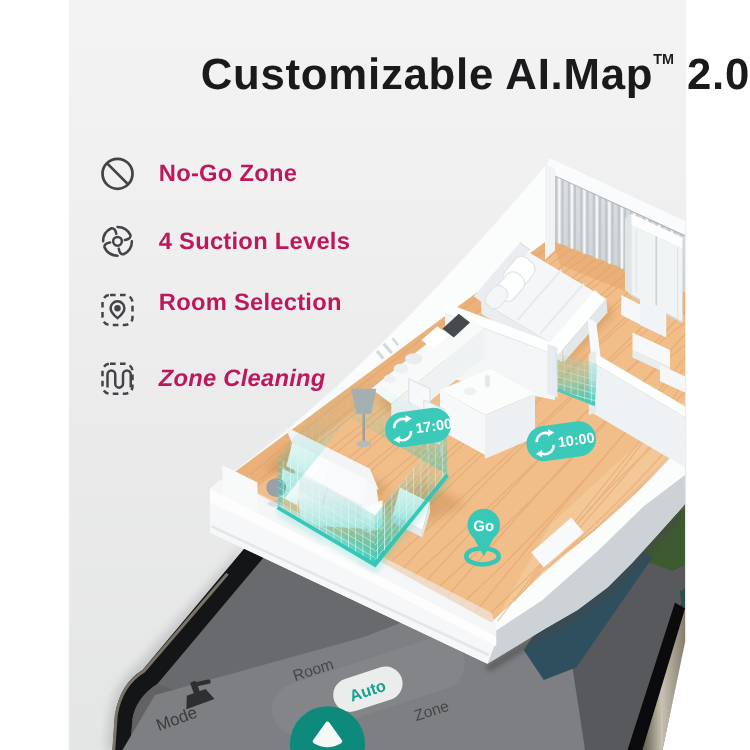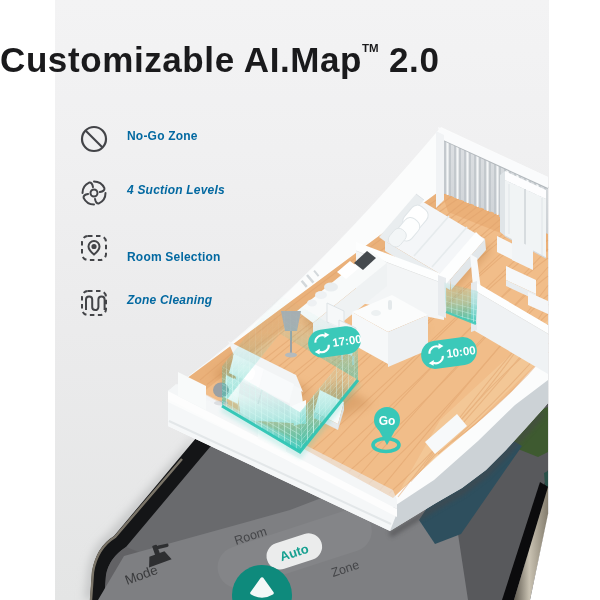--- a/index.html
+++ b/index.html
@@ -1,23 +1,23 @@
 <!DOCTYPE html>
 <html><head>
 <meta charset="utf-8">
 <style>
   html,body{margin:0;padding:0;}
   body{width:600px;height:600px;overflow:hidden;background:#ffffff;
        font-family:"Liberation Sans", sans-serif;position:relative;}
   #backdrop{position:absolute;left:55px;top:0;width:495px;height:600px;
        background:linear-gradient(180deg,#f3f3f4 0%,#f0f0f1 25%,#ebebec 55%,#e4e5e5 100%);}
-  #title{position:absolute;left:0;top:40px;width:600px;text-align:left;
+  #title{position:absolute;left:0;top:40px;width:600px;text-align:right;
        font-size:35px;font-weight:700;color:#1a1a1c;letter-spacing:0.6px;}
   #title sup{font-size:11.5px;vertical-align:20px;letter-spacing:0;}
-  .feat{position:absolute;left:127px;font-size:12px;font-weight:700;color:#0369a1;letter-spacing:0.2px;}
+  .feat{position:absolute;left:127px;font-size:19px;font-weight:700;color:#be185d;letter-spacing:0.2px;}
 </style>
 </head>
 <body>
 
 <div id="backdrop"></div>
 
 <svg width="600" height="600" viewBox="0 0 600 600" style="position:absolute;left:0;top:0;">
 <defs>
   <linearGradient id="fadeUp" x1="0" y1="1" x2="0" y2="0">
     <stop offset="0" stop-color="#ffffff"></stop>
@@ -459,15 +459,15 @@
     <path d="M94,241 a5.5,5.5 0 0 1 5.5,5.5 q0,3.5 -5.5,8 q-5.5,-4.5 -5.5,-8 a5.5,5.5 0 0 1 5.5,-5.5 Z"></path>
     <circle cx="94" cy="246.5" r="1.6" fill="#434448"></circle>
   </g>
 
   <g stroke="#434448" stroke-width="2" fill="none">
     <rect x="82" y="291" width="24" height="24" rx="6" stroke-dasharray="4.5 3.5"></rect>
     <path d="M86,310 L86,299.5 a3.1,3.1 0 0 1 6.2,0 L92.2,307 a3.1,3.1 0 0 0 6.2,0 L98.4,299.5 a3.1,3.1 0 0 1 6.2,0 L104.6,310"></path>
   </g>
 </svg>
 <div class="feat" style="top:129px;">No-Go Zone</div>
-<div class="feat" style="top:183px;font-style:italic;">4 Suction Levels</div>
-<div class="feat" style="top:250px;">Room Selection</div>
+<div class="feat" style="top:183px;">4 Suction Levels</div>
+<div class="feat" style="top:232px;">Room Selection</div>
 <div class="feat" style="top:293px;font-style:italic;">Zone Cleaning</div>
 
 </body></html>

